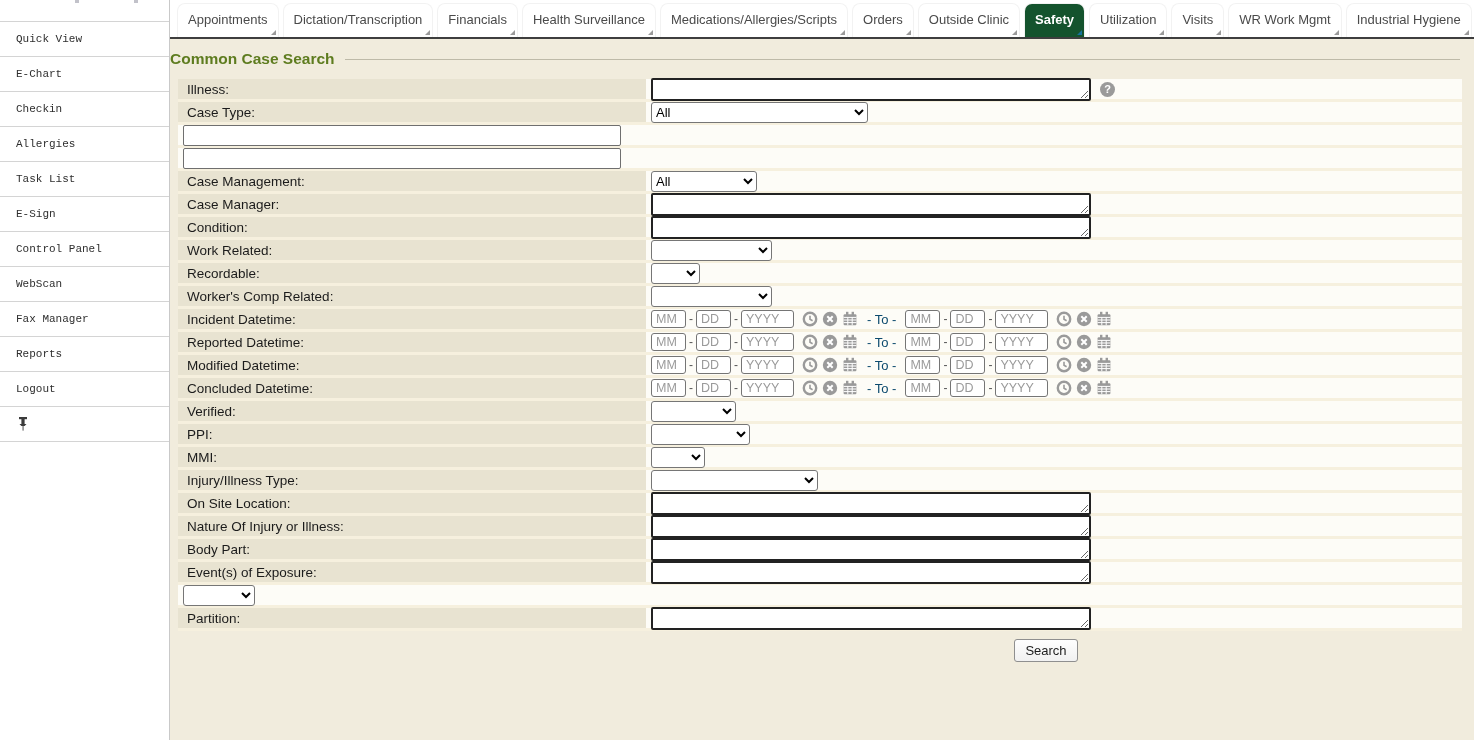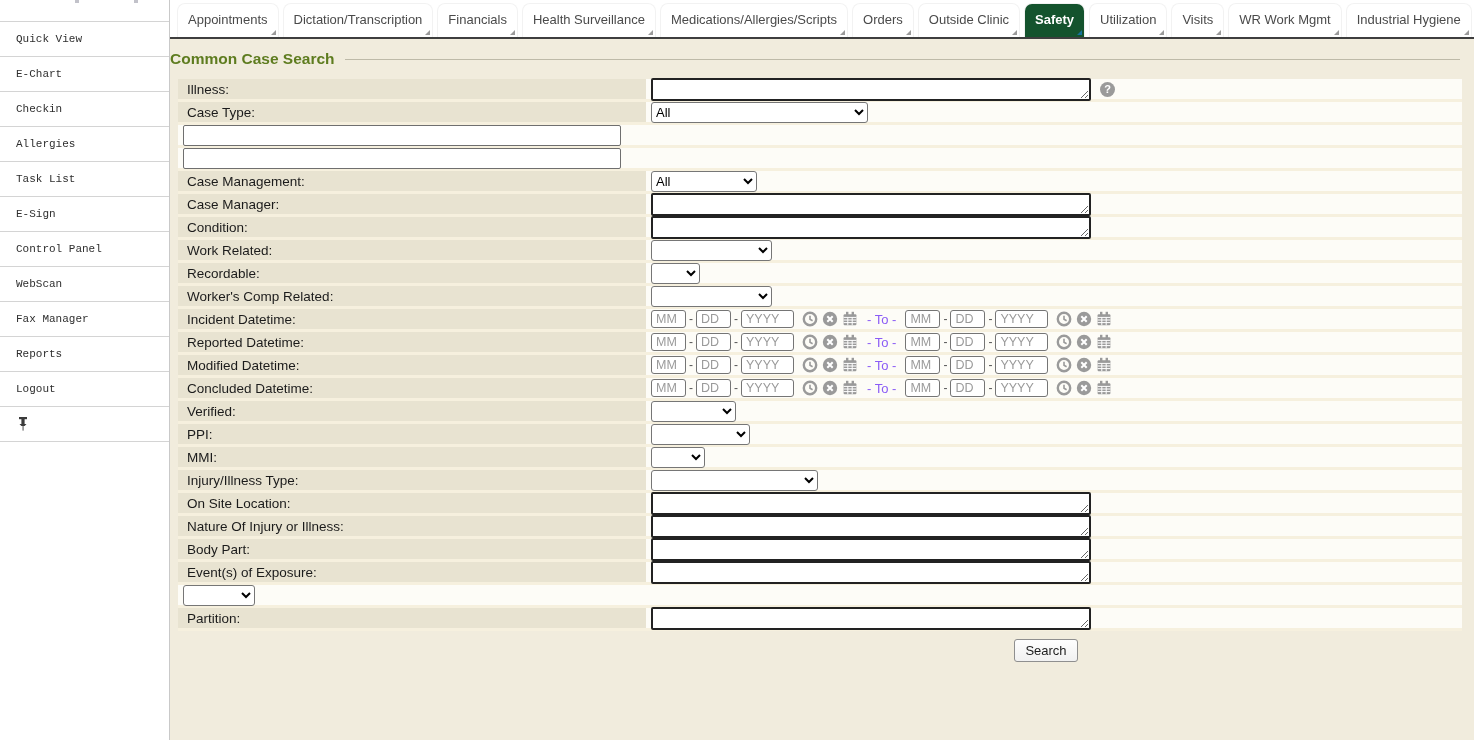--- a/index.html
+++ b/index.html
@@ -47,21 +47,21 @@
   .w85{width:85px}.w99{width:99px}.w54{width:54px}.w167{width:167px}.w72{width:72px}
 
   .help { display: inline-flex; width: 15px; height: 15px; border-radius: 50%; background: #9a9a9a; color: #fff; font-weight: bold; font-size: 11px; align-items: center; justify-content: center; margin-left: 9px; cursor: pointer; flex: 0 0 auto; }
 
   
   .dtg { display: flex; align-items: center; gap: 4px; }
   input.dt { height: 18px; border: 1px solid #757575; border-radius: 3px; background: #fff; font-size: 12.5px; padding: 0 0 0 4px; color: #444; }
   input.dt::placeholder { color: #9a9a9a; }
   .w-mm, .w-dd { width: 35px; } .w-yy { width: 53px; }
   .dash { color: #555; font-size: 12px; margin: 0 -1px; }
-  .to { color: #8b5cf6; font-size: 13px; margin: 0 5px; white-space: nowrap; }
+  .to { color: #0c4a6e; font-size: 13px; margin: 0 5px; white-space: nowrap; }
   svg.ic { width: 16px; height: 16px; flex: 0 0 auto; cursor: pointer; }
   .ic-clock { margin-left: 4px; }
 
   
   .btn-row { height: 34px; display: flex; align-items: center; padding-top: 4px; }
   .search-btn { margin-left: 836px; width: 64px; height: 23px; border: 1px solid #8f8f8f; border-radius: 3px; background: linear-gradient(#fefefe, #f1f1f1); font-size: 13px; color: #1c1c1c; font-family: "Liberation Sans", sans-serif; cursor: pointer; }
 </style>
 </head>
 <body>
 

